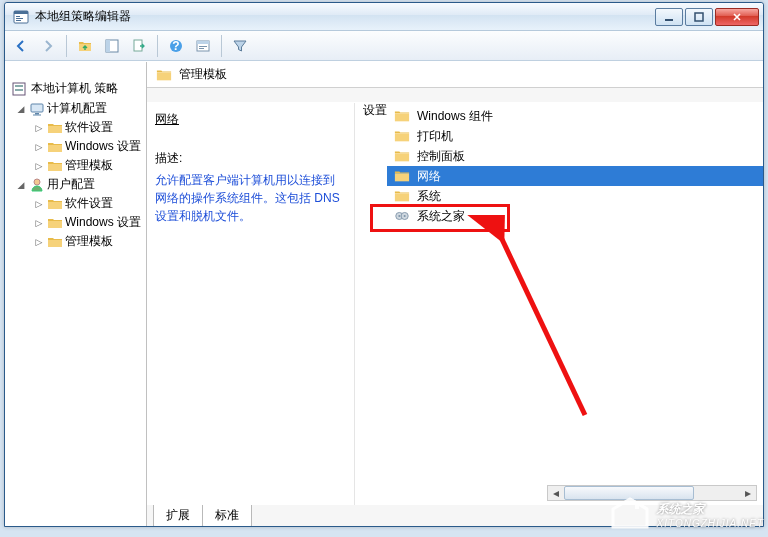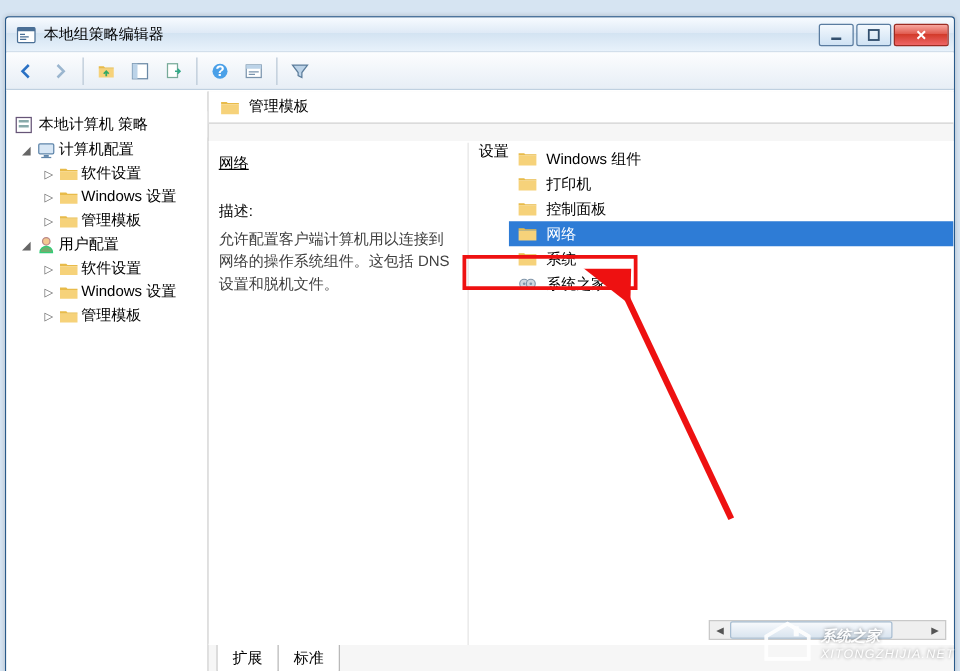--- a/index.html
+++ b/index.html
@@ -1,17 +1,17 @@
 <!DOCTYPE html>
 <html><head>
 <meta charset="utf-8">
 <style>
   * { box-sizing: border-box; margin: 0; padding: 0; font-family: "Microsoft YaHei", "Segoe UI", Tahoma, sans-serif; font-size: 12px; }
   body { width: 768px; height: 537px; background: #d6e4f2; overflow: hidden; position: relative; }
-  .window { position: absolute; left: 4px; top: 13px; width: 760px; height: 525px; background: #fff; border: 1px solid #2a5a8a; border-radius: 3px 3px 0 0; box-shadow: 0 0 4px rgba(0,0,0,.2); display: flex; flex-direction: column; }
+  .window { position: absolute; left: 4px; top: 2px; width: 760px; height: 525px; background: #fff; border: 1px solid #2a5a8a; border-radius: 3px 3px 0 0; box-shadow: 0 0 4px rgba(0,0,0,.2); display: flex; flex-direction: column; }
 
   
   .titlebar { height: 28px; background: linear-gradient(#f7fbff,#dfeaf6 45%,#d3e3f2 46%,#e8f2fb); border-bottom: 1px solid #b5c9db; display: flex; align-items: center; padding: 0 4px 0 8px; border-radius: 3px 3px 0 0; }
   .title-icon { width:16px; height:16px; margin-right:6px; }
   .title-icon svg { width:16px; height:16px; }
   .title-text { flex: 1; color: #000; font-size: 12px; }
   .winbtns { display:flex; }
   .winbtn { width:28px; height:18px; margin-left:2px; border:1px solid #5a7ca0; border-radius:2px; display:flex; align-items:center; justify-content:center; background:linear-gradient(#f3f8fd,#cfe2f3); }
   .winbtn.close { width:44px; background:linear-gradient(#f7a7a0,#e05a4e 45%,#d23a2a 46%,#e66); border-color:#9a2b22; }
   .winbtn svg { width:10px; height:10px; }
@@ -23,41 +23,41 @@
   
   .toolbar { height:30px; background:linear-gradient(#fcfdfe,#e7eef6); border-bottom:1px solid #bfd0e0; display:flex; align-items:center; padding:0 4px; gap:3px;}
   .tbtn { width:24px; height:24px; display:flex; align-items:center; justify-content:center; border:1px solid transparent; border-radius:2px; }
   .tbtn svg{ width:16px; height:16px;}
   .tsep{ width:1px; height:22px; background:#b9c8d6; margin:0 3px;}
 
   
   .client { flex:1; display:flex; overflow:hidden; border-top:1px solid #fff;}
 
   
-  .treepanel { width:162px; border-right:1px solid #c0c0c0; background:#fff; padding:16px 0 4px 4px; overflow:hidden;}
+  .treepanel { width:142px; border-right:1px solid #c0c0c0; background:#fff; padding:16px 0 4px 4px; overflow:hidden;}
   .tree-root { display:flex; align-items:center; padding:2px 2px; gap:4px; background:#fff;}
   .tree-root .lbl { font-size:12px; }
   .tree-children { margin-left:6px; }
   .tree-node { display:flex; align-items:center; padding:1px 0; gap:2px; }
   .twisty { width:12px; height:12px; display:flex; align-items:center; justify-content:center; font-size:9px; color:#666; cursor:default; }
   .ticon { width:16px; height:16px; display:flex; align-items:center; justify-content:center; }
   .ticon svg{ width:16px; height:16px;}
   .tlabel { font-size:12px; color:#000; white-space:nowrap; }
   .tree-sub { margin-left:18px; }
 
   
   .rightpane { flex:1; display:flex; flex-direction:column; background:#f6f6f6;}
   .rp-header { height:26px; border-bottom:1px solid #d0d0d0; background:#fff; display:flex; align-items:center; padding-left:8px; gap:6px;}
   .rp-header .ticon{ width:18px; height:18px;}
   .rp-title { font-size:12px; }
   .rp-body { flex:1; display:flex; background:#fff; border-top:1px solid #fff; overflow:hidden; position:relative;margin-top:14px;}
   .col-left { width:208px; padding:8px 10px 4px 8px; border-right:1px solid #e5e5e5; display:flex; flex-direction:column;}
   .col-left-header { font-weight:400; text-decoration:underline; margin-bottom:6px; }
   .desc-title { margin-top:6px;}
-  .desc-text { margin-top:4px; line-height:1.5; color:#404040; }
+  .desc-text { margin-top:4px; line-height:1.5; color:#1d4ed8; }
   .col-right { flex:1; display:flex; flex-direction:row;}
   .col-right-header { height:18px; padding-left:8px; display:flex; align-items:flex-end; font-size:12px; }
   .col-right-header span{ border-top:0; padding-bottom:2px;}
   .list { flex:1; overflow:auto; padding-top:3px; position:relative;}
   .lrow { height:20px; display:flex; align-items:center; padding-left:6px; gap:6px; }
   .lrow.selected { background:#2e7cd6; color:#fff; }
   .lrow .ticon{ width:18px; height:16px;}
   .lrowlbl { font-size:12px; }
   .scroll-h { position:absolute; left:400px; right:6px; bottom:4px; height:16px; background:#efefef; border:1px solid #c9c9c9; display:flex; align-items:center;}
   .scroll-h .sbtn{ width:16px; height:14px; display:flex; align-items:center; justify-content:center; color:#555;}

